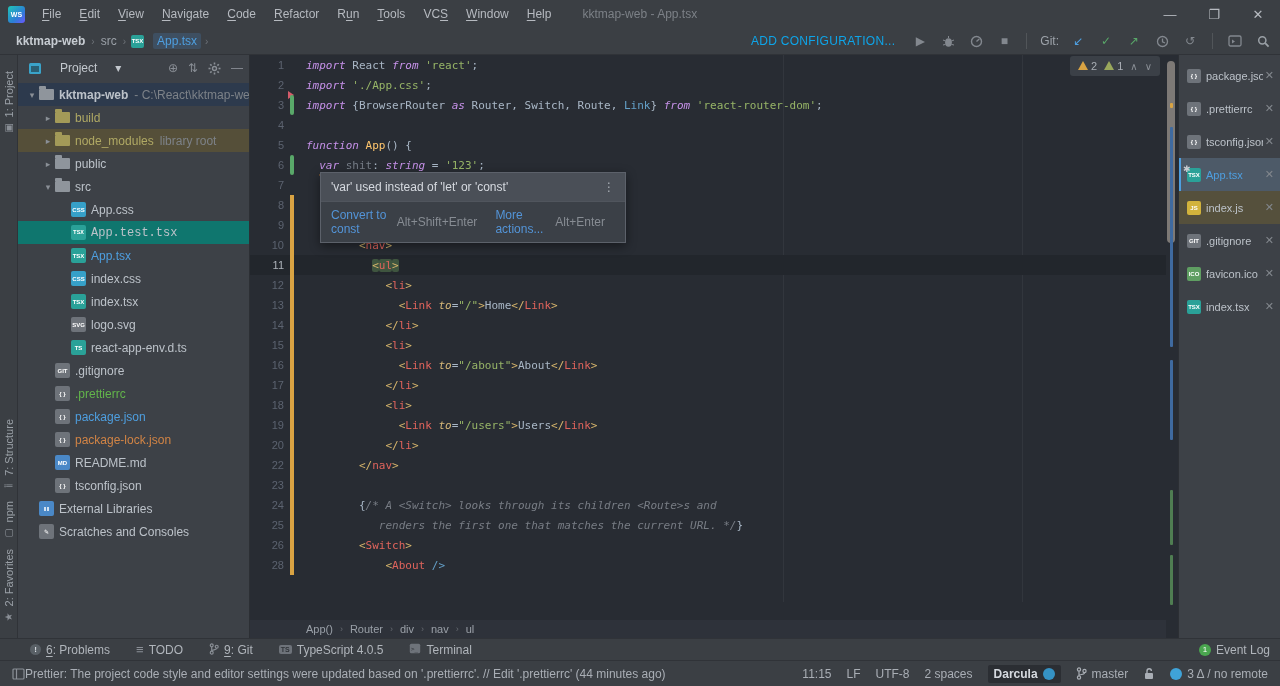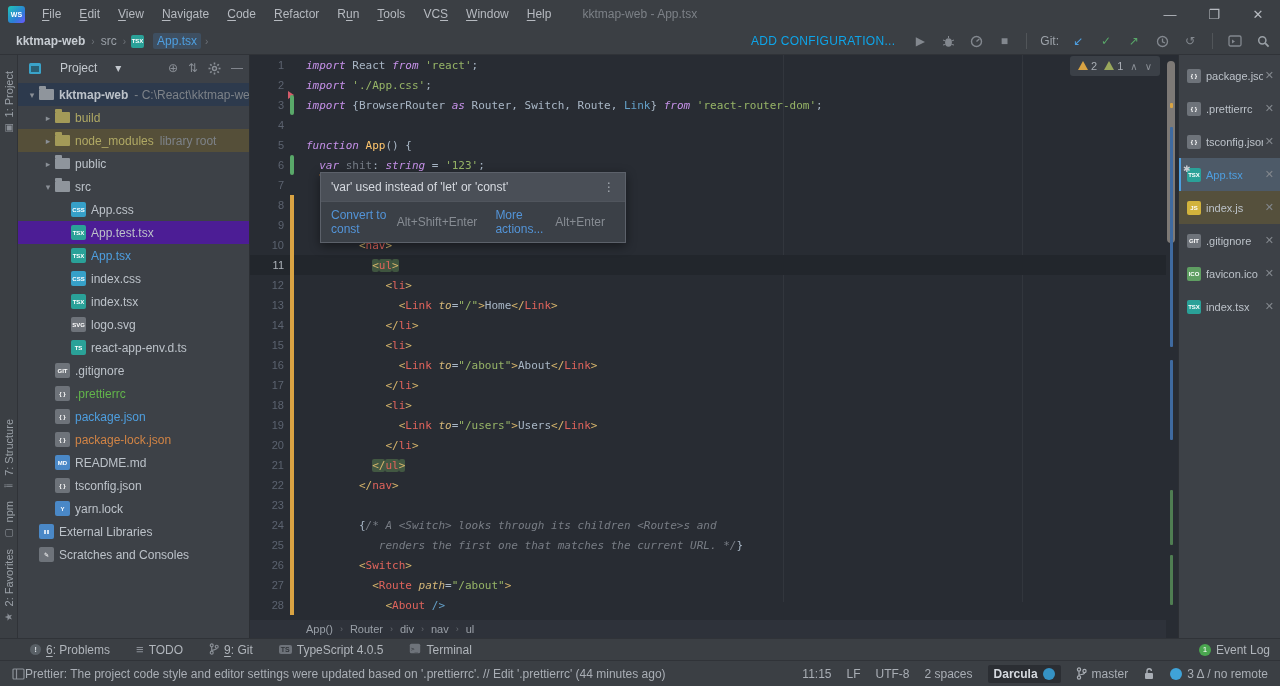--- a/index.html
+++ b/index.html
@@ -49,21 +49,21 @@
   .tree-row .chev { width:12px; color:#8a8f96; font-size:9px; text-align:center; flex:none; }
   .fico { width:15px; height:15px; border-radius:2px; margin:0 5px 0 1px; flex:none;
     display:flex; align-items:center; justify-content:center; font-size:6px; font-weight:bold; color:#fff; }
   .folder { width:15px; height:11px; background:#8f959c; border-radius:1px; position:relative; margin:0 5px 0 1px; flex:none; }
   .folder::before { content:""; position:absolute; top:-3px; left:0; width:7px; height:3px; background:inherit; border-radius:1px 1px 0 0; }
   .folder.excl { background:#a39a58; }
   .tree-label { color:#bcc2c9; } .tree-extra { color:#7d8288; margin-left:6px; }
   .t-blue { color:#4e9fe0; } .t-green { color:#63b54b; } .t-orange { color:#d28445; }
   .t-olive { color:#b0a964; }
   .row-root { background:#2d3a4d; } .row-nm { background:#554f39; }
-  .row-selgreen { background:#4c1d95; }
+  .row-selgreen { background:#0f766e;font-family:Liberation Mono, monospace; }
 
   
   #editor { flex:1; position:relative; background:#282c33; overflow:hidden; }
   #code-area { position:absolute; inset:0 12px 18px 0; }
   .guide { position:absolute; top:0; bottom:18px; width:1px; background:rgba(255,255,255,.05); }
   .code-line { height:20px; display:flex; align-items:center; position:relative; }
   .code-line.cur { background:#22262c; }
   .gutter { width:46px; flex:none; text-align:right; padding-right:12px; color:#5c6370; font-size:11px; }
   .code-line.cur .gutter { color:#aeb3bb; }
   .changebar { position:absolute; left:40px; top:0; bottom:0; width:4px; }
@@ -354,25 +354,20 @@
         <div class="tree-row" style="padding-left: 24px;">
           <span class="chev"></span>
           <span class="fico" style="background: rgb(74, 136, 199);">MD</span>
           <span class="tree-label">README.md</span>
         </div>
         <div class="tree-row" style="padding-left: 24px;">
           <span class="chev"></span>
           <span class="fico" style="background: rgb(110, 115, 122);">{ }</span>
           <span class="tree-label">tsconfig.json</span>
         </div>
-        <div class="tree-row" style="padding-left: 24px;">
-          <span class="chev"></span>
-          <span class="fico" style="background: rgb(74, 136, 199);">Y</span>
-          <span class="tree-label">yarn.lock</span>
-        </div>
         <div class="tree-row" style="padding-left: 8px;">
           <span class="chev"></span>
           <span class="fico" style="background: rgb(74, 136, 199);">‖‖</span>
           <span class="tree-label">External Libraries</span>
         </div>
         <div class="tree-row" style="padding-left: 8px;">
           <span class="chev"></span>
           <span class="fico" style="background: rgb(110, 115, 122);">✎</span>
           <span class="tree-label">Scratches and Consoles</span>
         </div>
@@ -474,25 +469,20 @@
             <span class="gutter">19</span>
             <span class="changebar cb-orange"></span>
             <span class="ltext"><span class="tk b">              &lt;</span><span class="tk t">Link </span><span class="tk a">to</span><span class="tk p">=</span><span class="tk s">"/users"</span><span class="tk b">&gt;</span><span class="tk p">Users</span><span class="tk b">&lt;/</span><span class="tk t">Link</span><span class="tk b">&gt;</span></span>
           </div>
           <div class="code-line">
             <span class="gutter">20</span>
             <span class="changebar cb-orange"></span>
             <span class="ltext"><span class="tk b">            &lt;/</span><span class="tk t">li</span><span class="tk b">&gt;</span></span>
           </div>
           <div class="code-line">
-            <span class="gutter">21</span>
-            <span class="changebar cb-orange"></span>
-            <span class="ltext"><span class="tk p">          </span><span class="tk b m">&lt;/</span><span class="tk t m">ul</span><span class="tk b m">&gt;</span></span>
-          </div>
-          <div class="code-line">
             <span class="gutter">22</span>
             <span class="changebar cb-orange"></span>
             <span class="ltext"><span class="tk b">        &lt;/</span><span class="tk t">nav</span><span class="tk b">&gt;</span></span>
           </div>
           <div class="code-line">
             <span class="gutter">23</span>
             <span class="changebar cb-orange"></span>
             <span class="ltext"></span>
           </div>
           <div class="code-line">
@@ -502,25 +492,20 @@
           </div>
           <div class="code-line">
             <span class="gutter">25</span>
             <span class="changebar cb-orange"></span>
             <span class="ltext"><span class="tk c">           renders the first one that matches the current URL. */</span><span class="tk p">}</span></span>
           </div>
           <div class="code-line">
             <span class="gutter">26</span>
             <span class="changebar cb-orange"></span>
             <span class="ltext"><span class="tk b">        &lt;</span><span class="tk t">Switch</span><span class="tk b">&gt;</span></span>
-          </div>
-          <div class="code-line">
-            <span class="gutter">27</span>
-            <span class="changebar cb-orange"></span>
-            <span class="ltext"><span class="tk b">          &lt;</span><span class="tk t">Route </span><span class="tk a">path</span><span class="tk p">=</span><span class="tk s">"/about"</span><span class="tk b">&gt;</span></span>
           </div>
           <div class="code-line">
             <span class="gutter">28</span>
             <span class="changebar cb-orange"></span>
             <span class="ltext"><span class="tk b">            &lt;</span><span class="tk t">About</span><span class="tk bl"> /&gt;</span></span>
           </div>
         </div>
     </div>
 
     <div id="inspect">

